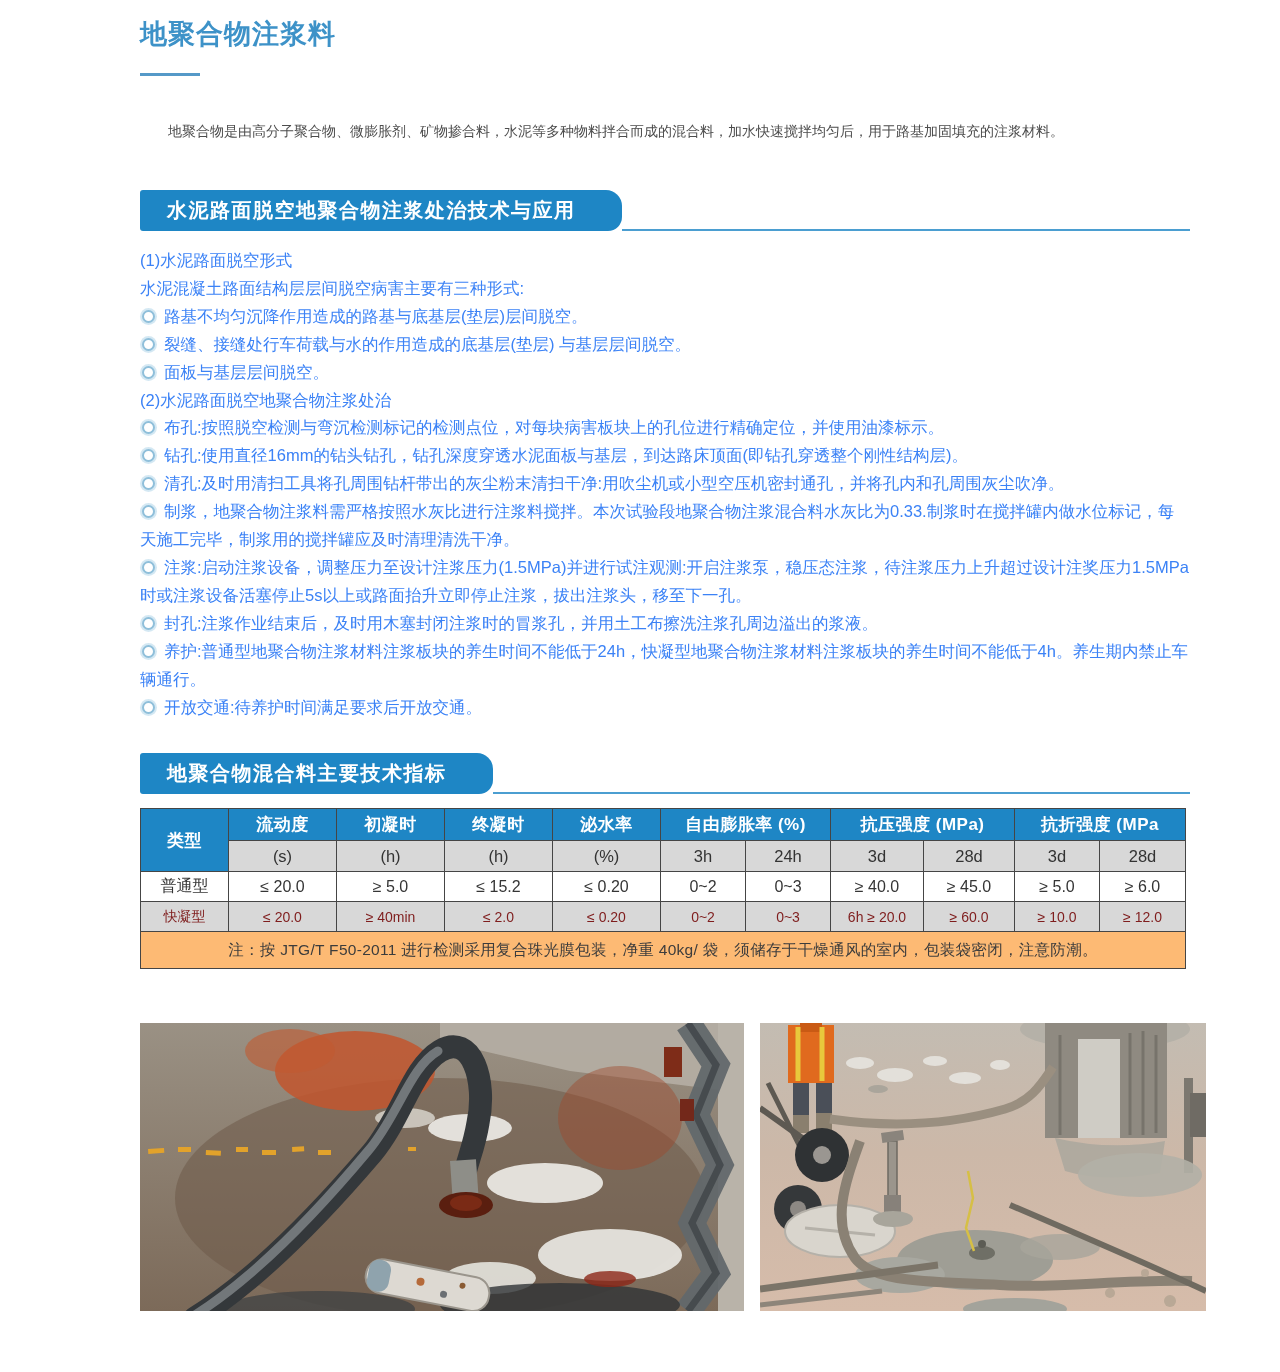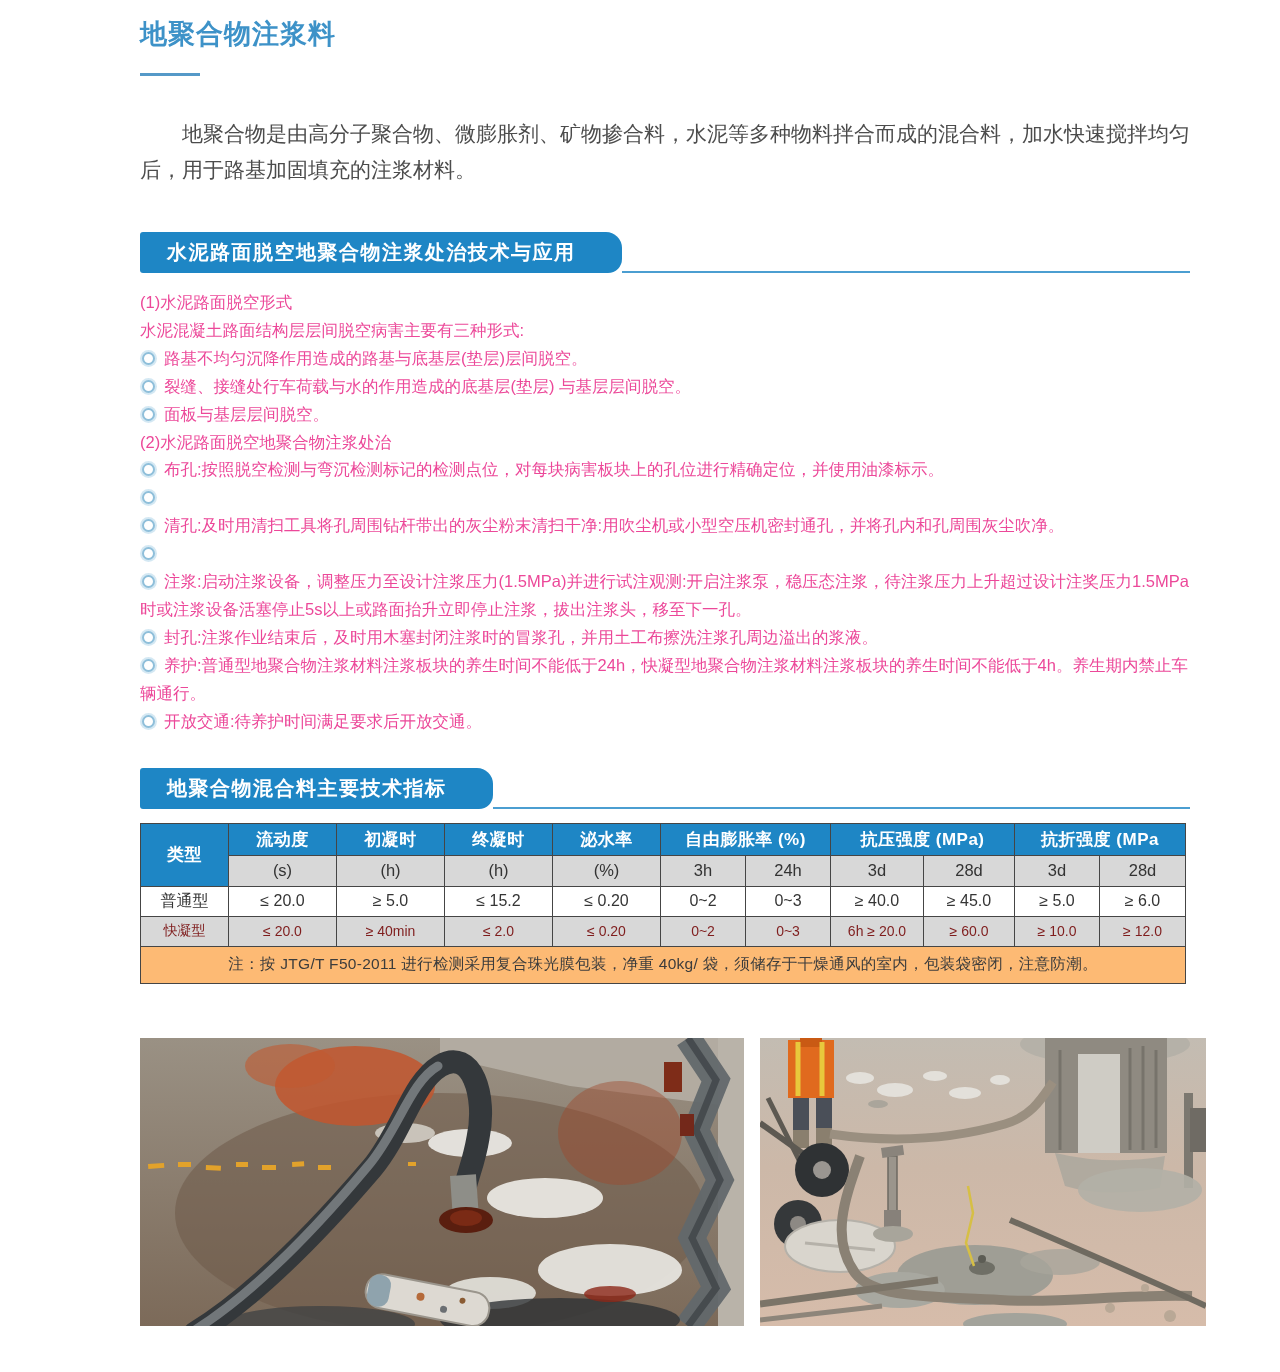--- a/index.html
+++ b/index.html
@@ -6,34 +6,34 @@
   body{width:1280px;height:1372px;overflow:hidden;
        font-family:"Liberation Sans","DejaVu Sans",sans-serif;
        color:var(--text-dark,#4a4a4a);}
   .page{width:1280px;height:1168px;box-sizing:border-box;padding:16px 90px 0 140px;background:#fff;}
 
   
   .page-title{margin:0;font-size:27px;font-weight:bold;letter-spacing:1px;color:var(--title-blue,#3d92c8);}
   .title-underline{width:60px;height:3px;background:var(--underline-blue,#5599c8);margin-top:21px;}
 
   
-  .intro{margin:40px 0 0 0;font-size:21px;line-height:36px;text-indent:2em;color:#4c4c4c;}
+  .intro{margin:40px 0 0 0;font-size:14px;line-height:30px;text-indent:2em;color:#4c4c4c;}
 
   
   .heading-row{display:flex;align-items:flex-end;}
   .heading-row.first{margin-top:44px;}
   .heading-row.second{margin-top:32px;}
   .band{background:var(--accent-blue,#1e86c5);color:#fff;font-weight:bold;font-size:20px;
         height:41px;line-height:41px;padding:0 46px 0 27px;border-radius:3px 16px 14px 3px;
         white-space:nowrap;letter-spacing:1.5px;}
   .heading-tail{flex:1;height:2px;background:var(--accent-blue,#1e86c5);opacity:.8;}
 
   
   .lines{margin-top:16px;}
-  .line{font-size:16.5px;line-height:27.9px;color:#ec4899;}
+  .line{font-size:16.5px;line-height:27.9px;color:#3b82f6;}
   .ring{display:inline-block;width:9px;height:9px;border:2.5px solid var(--bullet-blue,#8fbfda);
         border-radius:50%;box-shadow:0 0 0 2px rgba(148,197,224,.40);
         margin:0 9px 0 2px;vertical-align:-1px;background:#fff;}
 
   
   table.spec{border-collapse:collapse;table-layout:fixed;width:1045px;margin-top:14px;}
   table.spec th,table.spec td{border:1.6px solid var(--border-dark,#454545);text-align:center;
         padding:0;overflow:hidden;white-space:nowrap;}
   .th-blue{background:var(--accent-blue,#1e86c5);color:#fff;font-size:17px;font-weight:bold;height:31px;letter-spacing:.5px;}
   .th-gray{background:var(--row-gray,#d8d8d8);color:#333;font-size:16.5px;font-weight:normal;height:30px;}
@@ -62,23 +62,23 @@
   </div>
 
   <div class="lines">
     <div class="line"><span class="text">(1)水泥路面脱空形式</span></div>
     <div class="line"><span class="text">水泥混凝土路面结构层层间脱空病害主要有三种形式:</span></div>
     <div class="line"><span class="ring"></span><span class="text">路基不均匀沉降作用造成的路基与底基层(垫层)层间脱空。</span></div>
     <div class="line"><span class="ring"></span><span class="text">裂缝、接缝处行车荷载与水的作用造成的底基层(垫层) 与基层层间脱空。</span></div>
     <div class="line"><span class="ring"></span><span class="text">面板与基层层间脱空。</span></div>
     <div class="line"><span class="text">(2)水泥路面脱空地聚合物注浆处治</span></div>
     <div class="line"><span class="ring"></span><span class="text">布孔:按照脱空检测与弯沉检测标记的检测点位，对每块病害板块上的孔位进行精确定位，并使用油漆标示。</span></div>
-    <div class="line"><span class="ring"></span></div>
+    <div class="line"><span class="ring"></span><span class="text">钻孔:使用直径16mm的钻头钻孔，钻孔深度穿透水泥面板与基层，到达路床顶面(即钻孔穿透整个刚性结构层)。</span></div>
     <div class="line"><span class="ring"></span><span class="text">清孔:及时用清扫工具将孔周围钻杆带出的灰尘粉末清扫干净:用吹尘机或小型空压机密封通孔，并将孔内和孔周围灰尘吹净。</span></div>
-    <div class="line"><span class="ring"></span></div>
+    <div class="line"><span class="ring"></span><span class="text">制浆，地聚合物注浆料需严格按照水灰比进行注浆料搅拌。本次试验段地聚合物注浆混合料水灰比为0.33.制浆时在搅拌罐内做水位标记，每天施工完毕，制浆用的搅拌罐应及时清理清洗干净。</span></div>
     <div class="line"><span class="ring"></span><span class="text">注浆:启动注浆设备，调整压力至设计注浆压力(1.5MPa)并进行试注观测:开启注浆泵，稳压态注浆，待注浆压力上升超过设计注奖压力1.5MPa时或注浆设备活塞停止5s以上或路面抬升立即停止注浆，拔出注浆头，移至下一孔。</span></div>
     <div class="line"><span class="ring"></span><span class="text">封孔:注浆作业结束后，及时用木塞封闭注浆时的冒浆孔，并用土工布擦洗注浆孔周边溢出的浆液。</span></div>
     <div class="line"><span class="ring"></span><span class="text">养护:普通型地聚合物注浆材料注浆板块的养生时间不能低于24h，快凝型地聚合物注浆材料注浆板块的养生时间不能低于4h。养生期内禁止车辆通行。</span></div>
     <div class="line"><span class="ring"></span><span class="text">开放交通:待养护时间满足要求后开放交通。</span></div>
   </div>
 
   <div class="heading-row second">
     <div class="band">地聚合物混合料主要技术指标</div>
     <div class="heading-tail"></div>
   </div>

